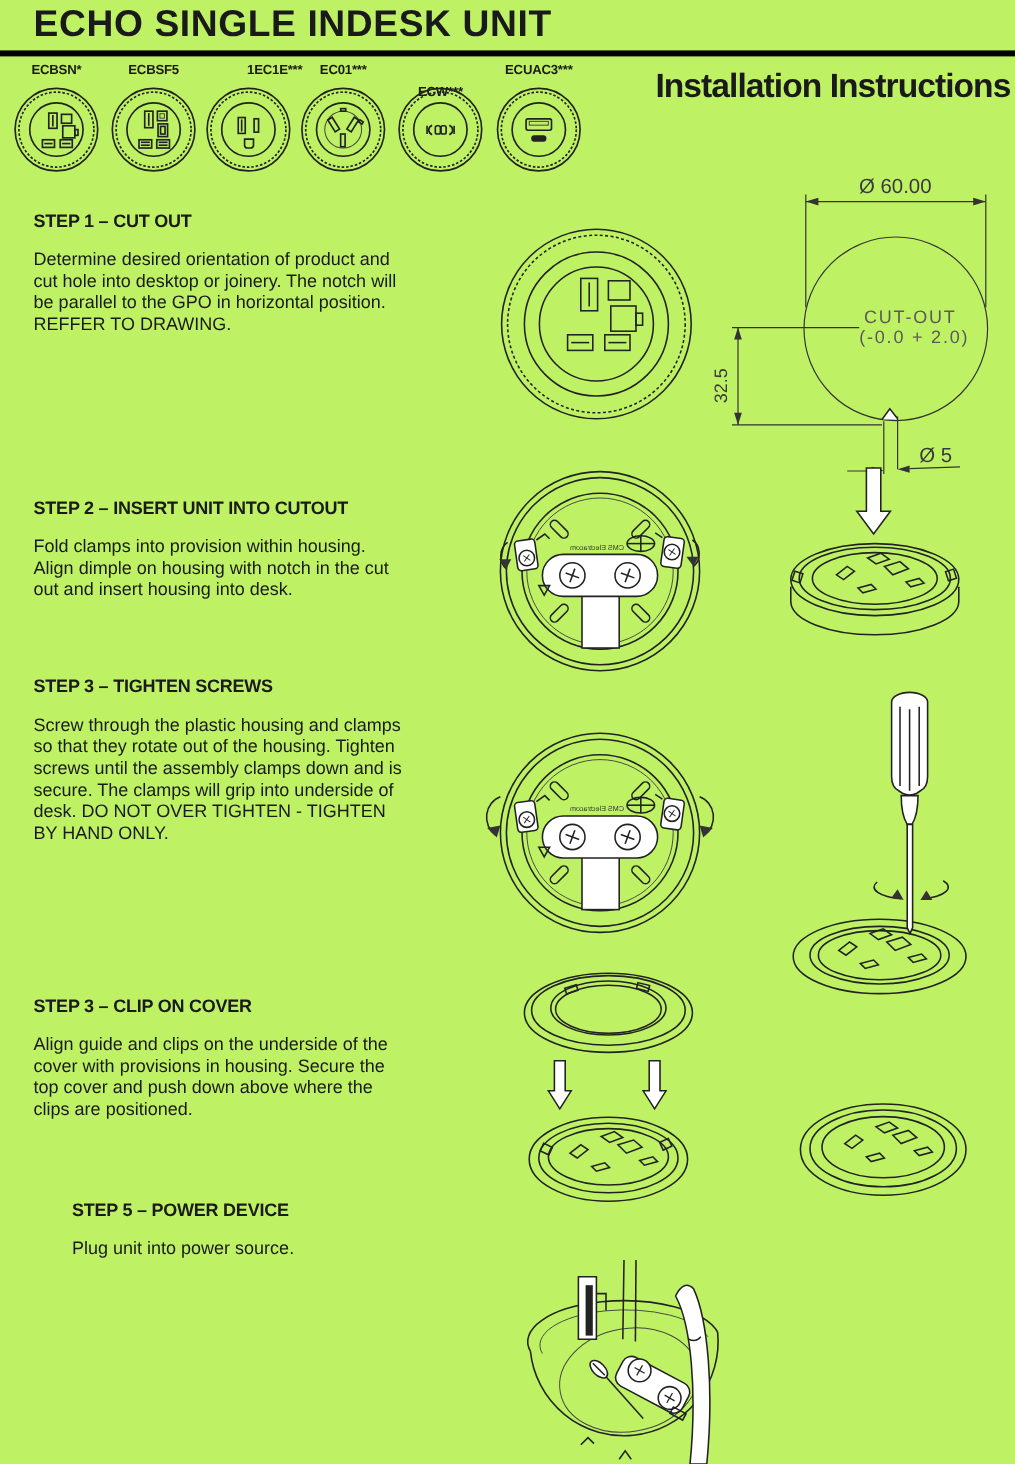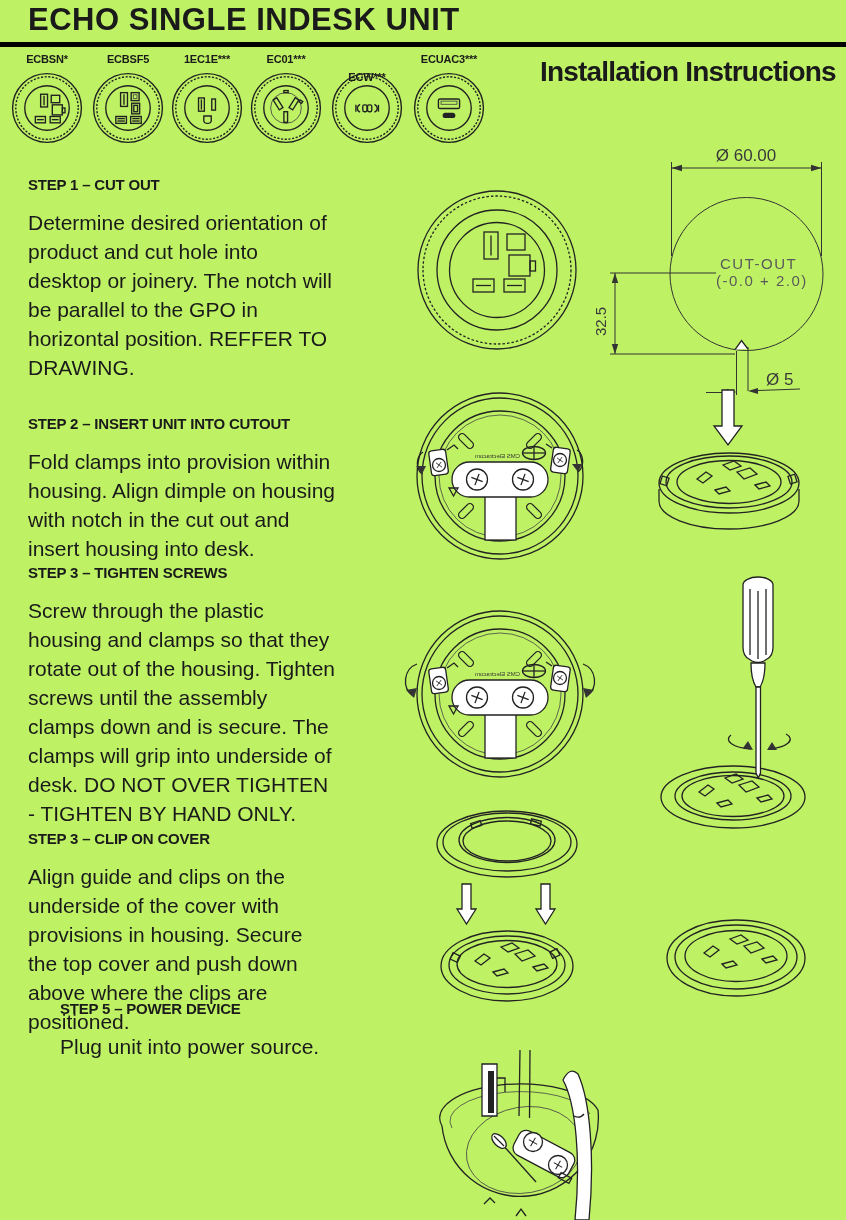--- a/index.html
+++ b/index.html
@@ -2,24 +2,24 @@
 <html><head>
 <meta charset="utf-8">
 <style>
   html,body{margin:0;padding:0;background:#fff;}
   .page{position:relative;width:846px;height:1220px;background:#bef264;overflow:hidden;
         font-family:"Liberation Sans",sans-serif;color:#1a1a1a;}
   .abs{position:absolute;}
   .title{font-size:31px;font-weight:bold;letter-spacing:.5px;margin:0;white-space:nowrap;}
   .rule{background:#000;}
   .variant-label{font-size:11px;font-weight:bold;text-align:center;letter-spacing:-.2px;}
-  .subtitle{font-size:28px;font-weight:bold;letter-spacing:-.8px;white-space:nowrap;}
+  .subtitle{font-size:28px;font-weight:bold;letter-spacing:-.8px;text-align:right;white-space:nowrap;}
   .step{width:308px;}
   .step-heading{font-size:15px;font-weight:bold;letter-spacing:-.2px;margin:0 0 15px 0;}
-  .step-body{font-size:21px;line-height:29px;margin:0;}
+  .step-body{font-size:15px;line-height:18px;margin:0;}
   svg{display:block;overflow:visible;}
   .ln{fill:none;stroke:#222;stroke-width:1.3;}
   .lnf{fill:#fff;stroke:#222;stroke-width:1.3;}
   .lt{fill:none;stroke:#444;stroke-width:.8;}
   .dim{fill:none;stroke:#333;stroke-width:1;}
   .dimf{fill:#333;stroke:none;}
   .dim-text{fill:#3a3a3a;font-size:17px;font-family:"Liberation Sans",sans-serif;}
   .dim-text-sm{fill:#3a3a3a;font-size:15px;font-family:"Liberation Sans",sans-serif;}
   .cut-text{fill:#5a5a5a;font-size:15px;letter-spacing:1.5px;font-family:"Liberation Sans",sans-serif;}
   .micro{fill:#333;font-size:6px;font-family:"Liberation Sans",sans-serif;}
@@ -75,21 +75,21 @@
       </g>
     </defs>
   </svg>
 
   <h1 class="abs title" style="left:28px;top:2px;">ECHO SINGLE INDESK UNIT</h1>
   <div class="abs rule" style="left:0;top:42px;width:846px;height:5px;"></div>
   <div class="abs subtitle" style="left:540px;top:56px;width:302px;">Installation Instructions</div>
 
   <div class="abs variant-label" style="left:2px;top:53px;width:90px;">ECBSN*</div>
   <div class="abs variant-label" style="left:83px;top:53px;width:90px;">ECBSF5</div>
-  <div class="abs variant-label" style="left:162px;top:53px;width:90px;">1EC1E***</div>
+  <div class="abs variant-label" style="left:162px;top:53px;width:90px;text-align:right;">1EC1E***</div>
   <div class="abs variant-label" style="left:241px;top:53px;width:90px;">EC01***</div>
   <div class="abs variant-label" style="left:322px;top:53px;width:90px;margin-top:18px;">ECW***</div>
   <div class="abs variant-label" style="left:404px;top:53px;width:90px;">ECUAC3***</div>
 
   <svg class="abs" style="left:11px;top:72px;" width="72" height="72" viewBox="0 0 68 68">
     <circle class="ln" cx="34" cy="34" r="32.5"></circle>
     <circle class="ln" cx="34" cy="34" r="29.5" stroke-dasharray="2,1.5"></circle>
     <circle class="ln" cx="34" cy="34" r="21"></circle>
     <rect class="ln" x="28" y="21" width="6.5" height="12"></rect>
       <line class="ln" x1="31.2" y1="22.5" x2="31.2" y2="31.5"></line>

